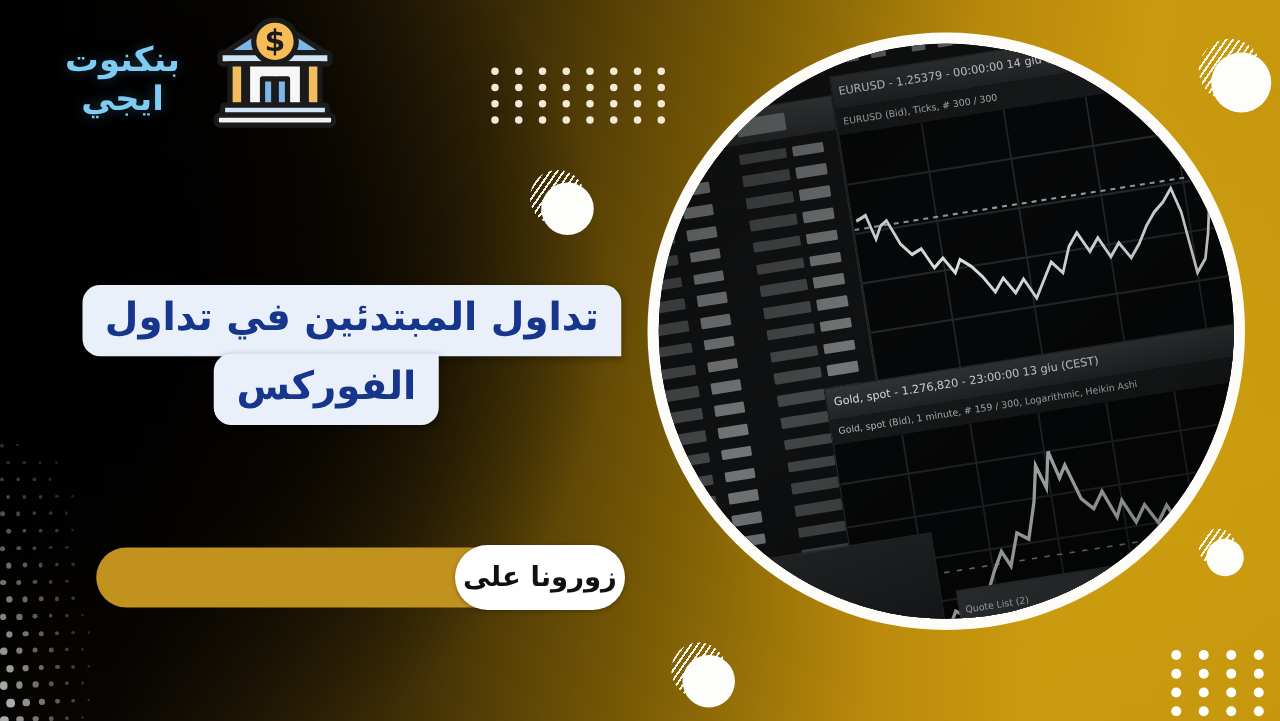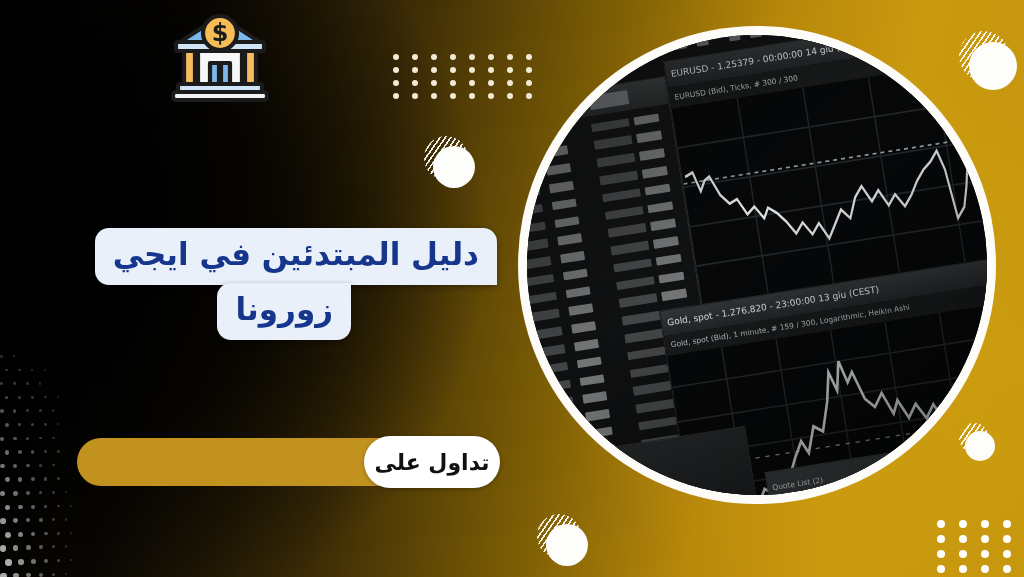--- a/index.html
+++ b/index.html
@@ -284,20 +284,21 @@
   <div class="circ-deco" style="left:537px;top:514px;width:56px;height:56px;">
     <div class="stripe" style="left:0;top:0;width:44px;height:44px;"></div>
     <div class="solid" style="left:9px;top:10px;width:42px;height:42px;"></div>
   </div>
 
   <div class="circ-deco" style="left:959px;top:423px;width:40px;height:40px;z-index:6;">
     <div class="stripe" style="left:0;top:0;width:30px;height:30px;"></div>
     <div class="solid" style="left:6px;top:8px;width:30px;height:30px;"></div>
   </div>
 
+  <div class="brand">بنكنوت ايجي</div>
 
   <div class="logo">
     <svg viewBox="0 0 104 100" width="104" height="100">
       <g stroke="#1b1b1b" stroke-width="4.2" stroke-linejoin="round" stroke-linecap="round">
         <path d="M52 10 L92 36 L12 36 Z" fill="#7db7ea"></path>
         <rect x="8" y="36" width="88" height="9" rx="2" fill="#cfe4f6"></rect>
         <rect x="16" y="45" width="11" height="33" fill="#f3bc5e"></rect>
         <rect x="77" y="45" width="11" height="33" fill="#f3bc5e"></rect>
         <rect x="30" y="45" width="44" height="33" fill="#f7f7f7"></rect>
         <rect x="42" y="57" width="9" height="21" fill="#7db7ea"></rect>
@@ -523,22 +524,22 @@
           <div class="qr" style="top:30%">World Markets</div>
 
         </div>
 
       </div>
       <div class="photo-dark"></div>
     </div>
   </div>
 
   <div class="title-wrap">
-    <div class="title-line tl1">دليل المبتدئين في ايجي</div>
-    <div class="title-line tl2">زورونا</div>
+    <div class="title-line tl1">تداول المبتدئين في تداول</div>
+    <div class="title-line tl2">الفوركس</div>
   </div>
 
   <div class="foot">
     <div class="foot-bar"></div>
-    <div class="foot-pill">تداول على</div>
+    <div class="foot-pill">زورونا على</div>
   </div>
 
 </div>
 
 </body></html>

